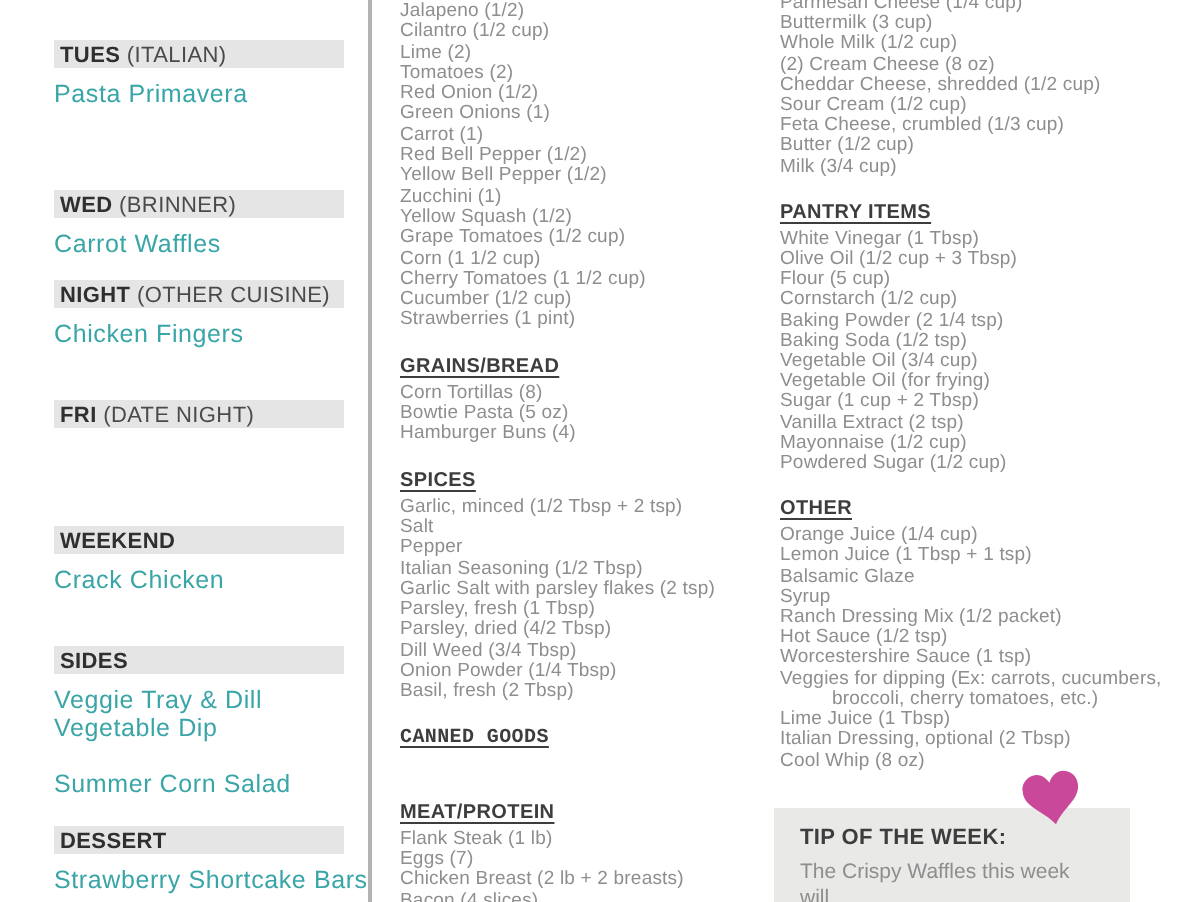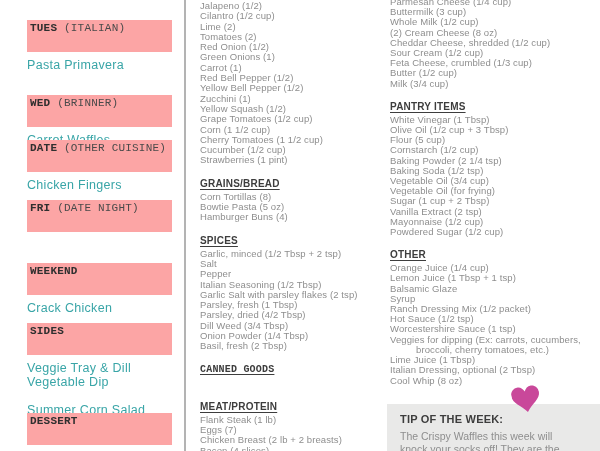--- a/index.html
+++ b/index.html
@@ -13,22 +13,22 @@
   .meal-col{position:absolute;left:0;top:0;width:185px;height:451px;}
   .day-block{position:absolute;left:27px;width:162px;}
   .day-block:nth-of-type(1){top:20px;}
   .day-block:nth-of-type(2){top:95px;}
   .day-block:nth-of-type(3){top:140px;}
   .day-block:nth-of-type(4){top:200px;}
   .day-block:nth-of-type(5){top:263px;}
   .day-block:nth-of-type(6){top:323px;}
   .day-block:nth-of-type(7){top:413px;}
   .day-bar{
-    width:142px;height:32px;line-height:14px;background:#fca5a5;
-    padding-left:3px;white-space:nowrap;font-family:Liberation Mono, monospace;
+    width:142px;height:14px;line-height:14px;background:#e5e5e5;
+    padding-left:3px;white-space:nowrap;
   }
   .day-label{font-weight:bold;font-size:11px;color:#2f2f2f;letter-spacing:.2px;}
   .day-sub{font-size:11px;color:#4a4a4a;letter-spacing:.2px;}
   .meal{
     margin-top:7px;font-weight:normal;font-size:12.5px;line-height:13.5px;
     color:#39A5A7;letter-spacing:.3px;
   }
   .meal + .meal{margin-top:15px;}
 
   
@@ -43,21 +43,21 @@
   }
   .g-item{
     font-size:9.5px;color:#8e8e8e;letter-spacing:.1px;
     padding-left:26px;text-indent:-26px;
   }
   .g-col-1 .g-item{line-height:10.3px;}
   .g-col-2 .g-item{line-height:10.2px;}
 
   
   .tip-box{
-    position:absolute;left:387px;top:404px;width:213px;height:47px;
+    position:absolute;left:387px;top:404px;width:178px;height:47px;
     background:#E9E9E8;padding:9px 16px 0 13px;box-sizing:border-box;
   }
   .tip-title{font-weight:bold;font-size:11px;color:#3d3d3d;letter-spacing:.2px;}
   .tip-text{margin-top:5px;font-size:10.5px;line-height:12.5px;color:#8e8e8e;}
   .heart{position:absolute;left:512px;top:386px;width:28px;height:27px;transform:rotate(-9deg);}
 </style>
 </head>
 <body>
 
 <div class="page">
@@ -65,21 +65,21 @@
   <div class="meal-col">
       <div class="day-block">
         <div class="day-bar"><span class="day-label">TUES</span><span class="day-sub"> (ITALIAN)</span></div>
         <div class="meal">Pasta Primavera</div>
       </div>
       <div class="day-block">
         <div class="day-bar"><span class="day-label">WED</span><span class="day-sub"> (BRINNER)</span></div>
         <div class="meal">Carrot Waffles</div>
       </div>
       <div class="day-block">
-        <div class="day-bar"><span class="day-label">DATE</span><span class="day-sub"> (OTHER CUISINE)</span></div>
+        <div class="day-bar"><span class="day-label">NIGHT</span><span class="day-sub"> (OTHER CUISINE)</span></div>
         <div class="meal">Chicken Fingers</div>
       </div>
       <div class="day-block">
         <div class="day-bar"><span class="day-label">FRI</span><span class="day-sub"> (DATE NIGHT)</span></div>
       </div>
       <div class="day-block">
         <div class="day-bar"><span class="day-label">WEEKEND</span></div>
         <div class="meal">Crack Chicken</div>
       </div>
       <div class="day-block">

